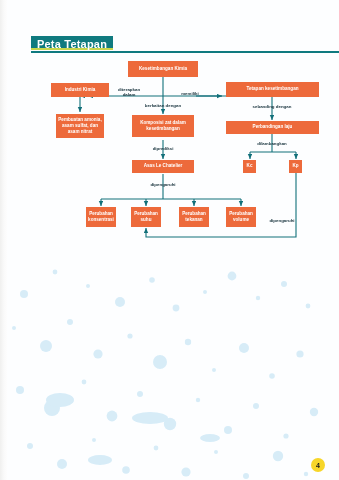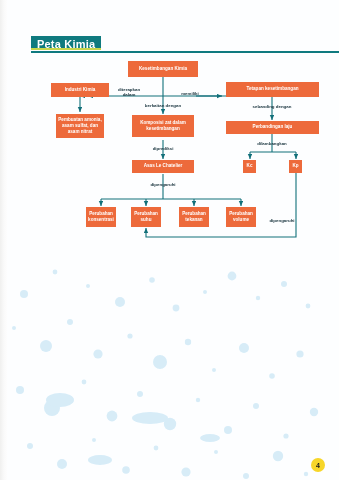--- a/index.html
+++ b/index.html
@@ -138,21 +138,21 @@
       <ellipse cx="150" cy="168" rx="18" ry="6"></ellipse>
       <ellipse cx="100" cy="210" rx="12" ry="5"></ellipse>
       <ellipse cx="210" cy="188" rx="10" ry="4"></ellipse>
     </g>
   </svg>
 
   <div id="leftgutter"></div>
 
   <div id="header">
     <div id="titlerule"></div>
-    <div id="titlebox">Peta Kimia</div>
+    <div id="titlebox">Peta Tetapan</div>
   </div>
 
   <div id="diagram">
 
     <svg id="lines" viewBox="0 0 339 480" xmlns="http://www.w3.org/2000/svg">
       <defs>
         <marker id="ar" markerWidth="6" markerHeight="6" refX="4.6" refY="2" orient="auto" markerUnits="strokeWidth">
           <path d="M0,0 L4.6,2 L0,4 z" fill="#12707a"></path>
         </marker>
       </defs>

